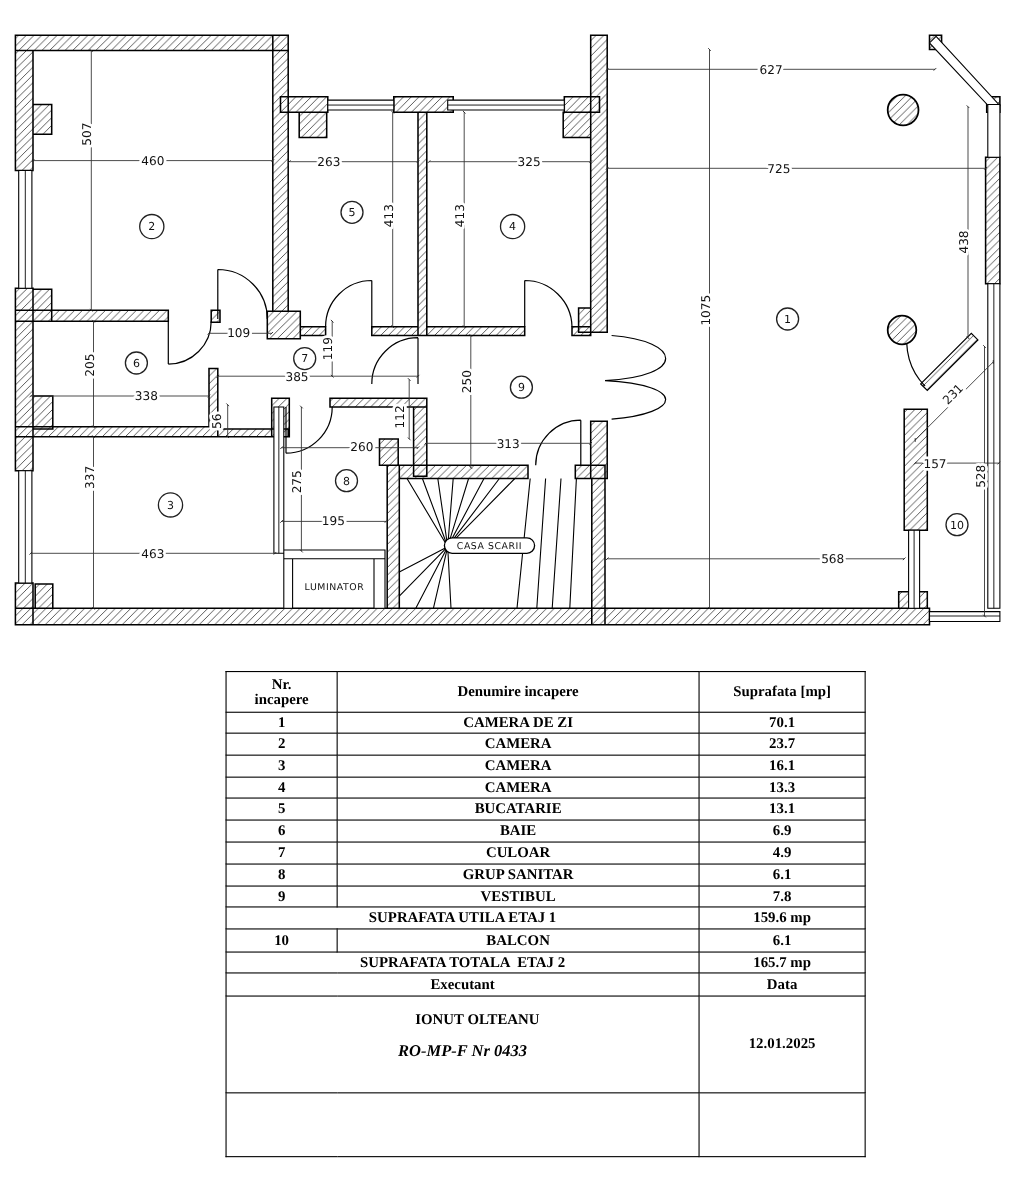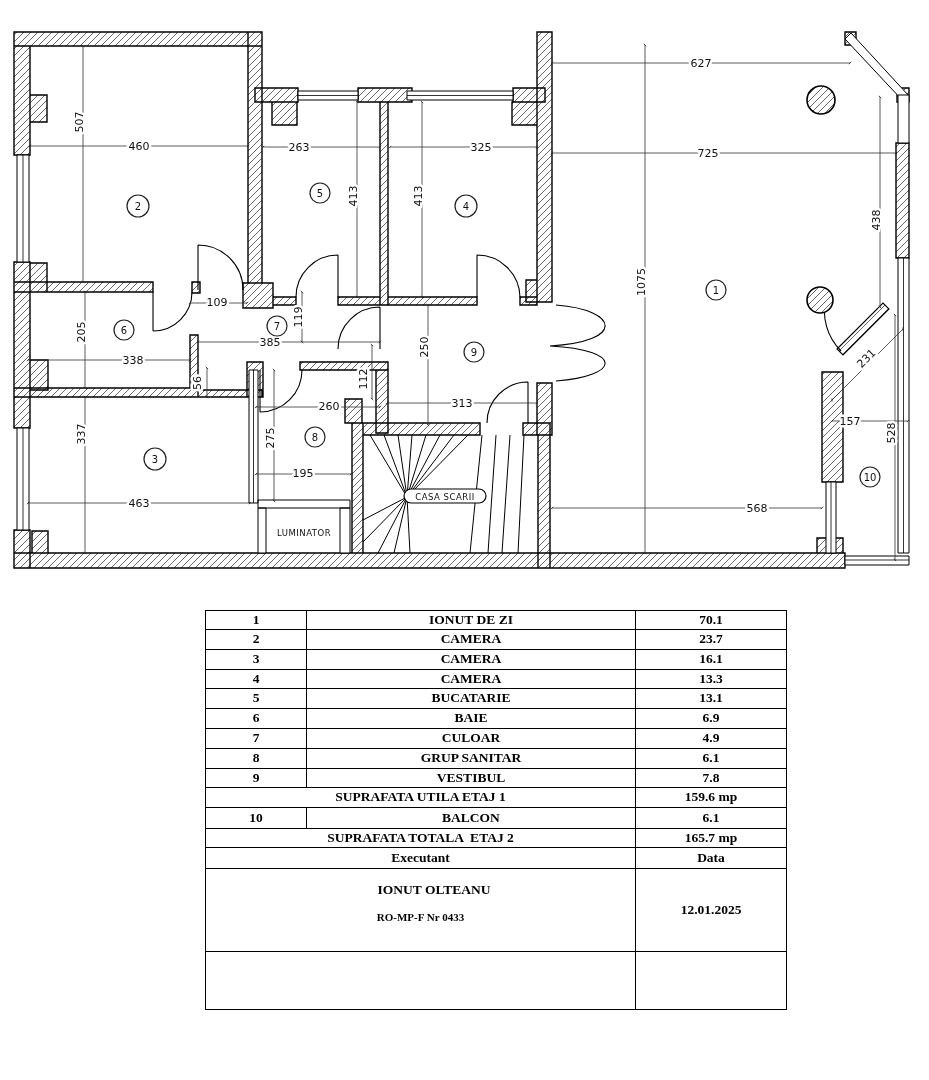--- a/index.html
+++ b/index.html
@@ -19,21 +19,21 @@
   .marker-num{font-size:10px;fill:#111;text-anchor:middle;}
   .plan-label{font-size:8.5px;fill:#111;text-anchor:middle;letter-spacing:.5px;}
   
   #schedule{position:absolute;left:205px;top:610px;border-collapse:collapse;
             table-layout:fixed;width:581px;}
   #schedule td{border:1.7px solid #000;text-align:center;vertical-align:middle;
                font-weight:bold;font-size:13.5px;line-height:1.05;padding:0;
                color:#000;white-space:pre-wrap;}
   .h37{height:37px}.h19{height:19px}.h20{height:20px}.h21{height:21px}
   .h38{height:38px}.h58{height:58px}
-  .lic{font-size:11px;font-weight:bold;display:block;}
+  .lic{font-size:15px;font-weight:bold;display:block;font-style:italic;}
 </style>
 </head>
 <body>
 
 <div id="page">
 
   <div id="plan-wrap">
   <svg width="929" height="592" viewBox="0 0 929 592">
     <defs>
       <pattern id="hatch" patternUnits="userSpaceOnUse" width="7" height="7">
@@ -211,23 +211,28 @@
   </svg>
   </div>
 
   <table id="schedule">
     <colgroup>
         <col style="width:101px">
         <col style="width:329px">
         <col style="width:151px">
       </colgroup>
     <tbody>
+        <tr class="h37">
+      <td><span>Nr.</span><br><span>incapere</span></td>
+      <td>Denumire incapere</td>
+      <td>Suprafata [mp]</td>
+    </tr>
     <tr class="h19">
           <td>1</td>
-          <td>IONUT DE ZI</td>
+          <td>CAMERA DE ZI</td>
           <td>70.1</td>
         </tr>
     <tr class="h20">
           <td>2</td>
           <td>CAMERA</td>
           <td>23.7</td>
         </tr>
     <tr class="h20">
           <td>3</td>
           <td>CAMERA</td>

